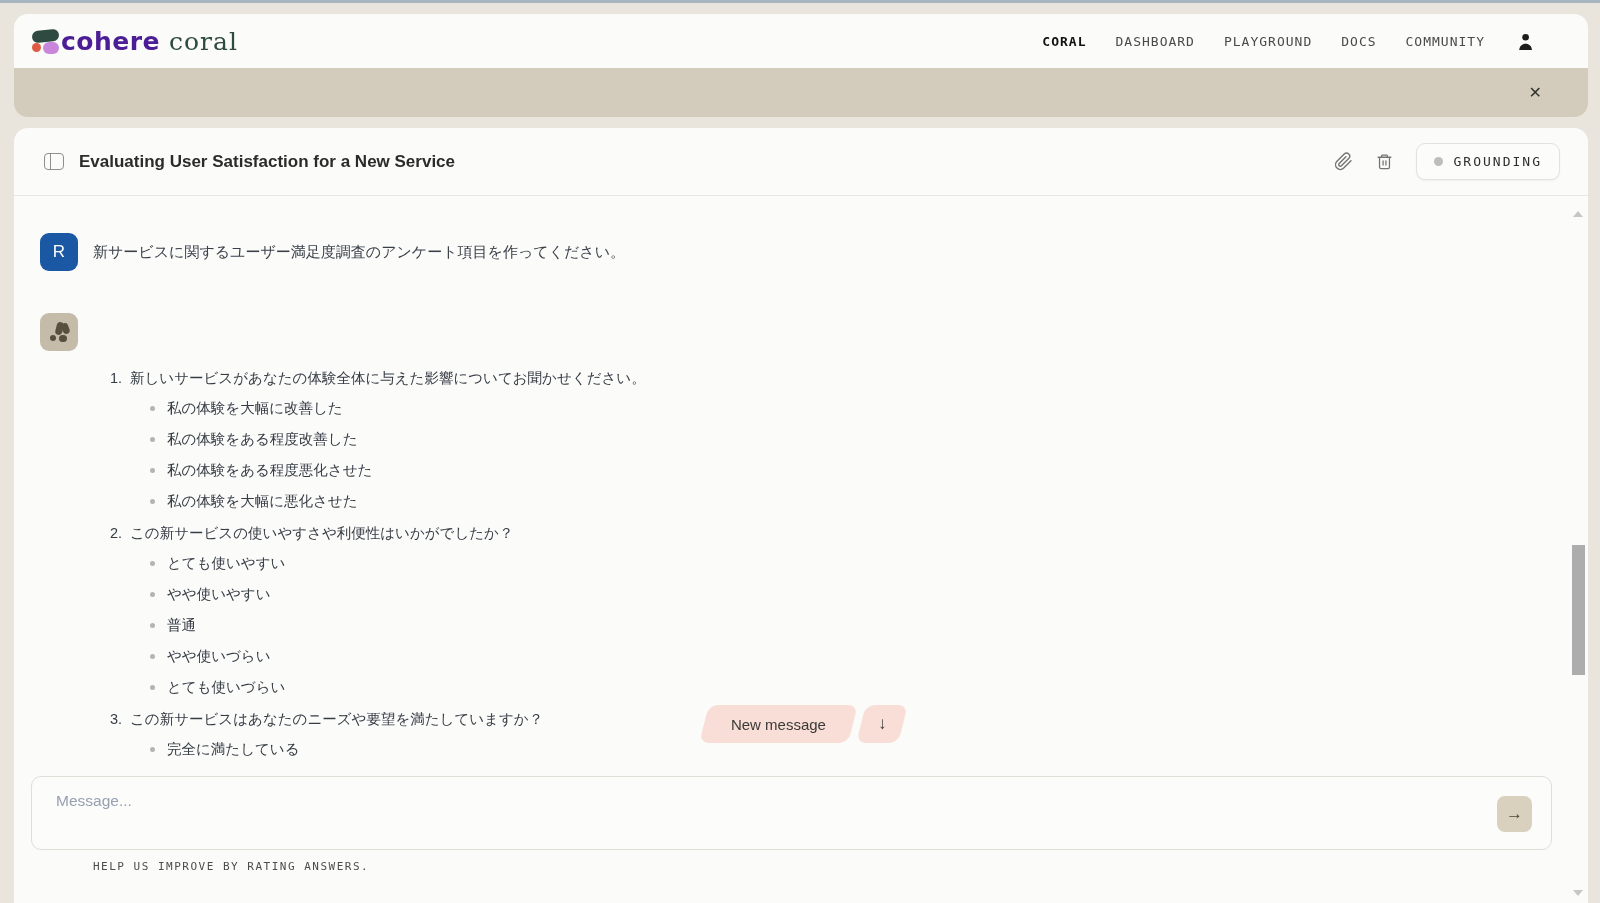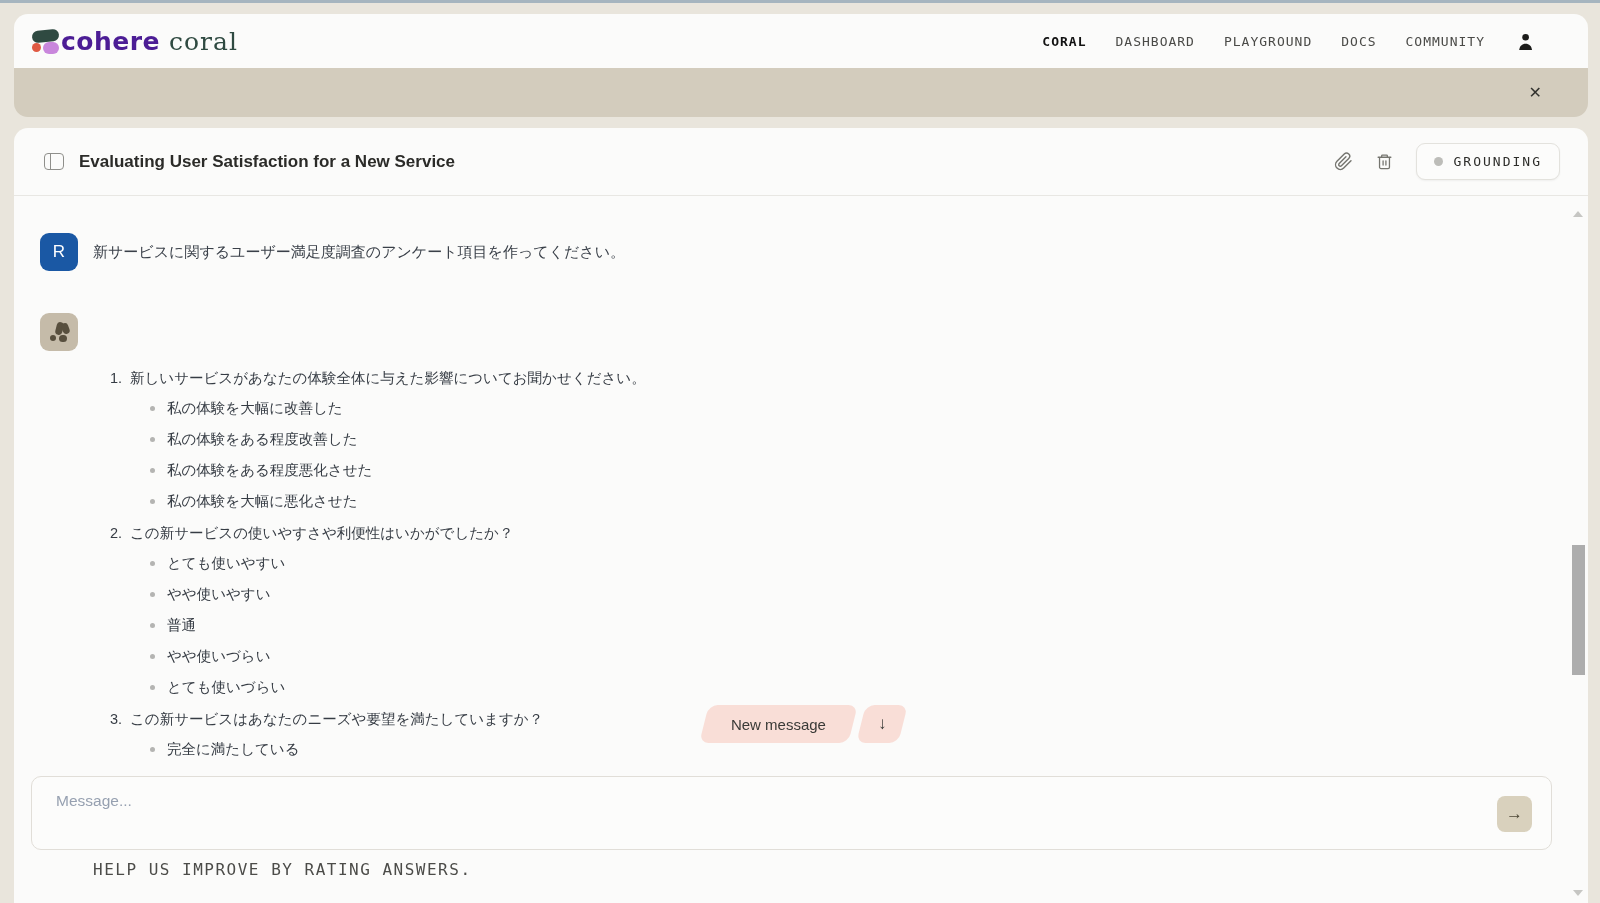--- a/index.html
+++ b/index.html
@@ -114,21 +114,21 @@
   .composer input::placeholder { color:#96A0B0; opacity:1; }
   .send-btn {
     position:absolute; right:19px; top:19px; width:35px; height:36px;
     background:#D9D1BD; border:none; border-radius:8px;
     font-size:17px; color:#4E4836; cursor:pointer;
     display:flex; align-items:center; justify-content:center;
   }
   .footer-note {
     position:absolute; left:33px; top:663px; z-index:3;
     font-family:"DejaVu Sans Mono","Liberation Mono",monospace;
-    font-size:16px; letter-spacing:1.5px; color:#4C4C49;padding-left:46px;
+    font-size:11px; letter-spacing:1.5px; color:#4C4C49;padding-left:46px;
   }
 
   
   .scrollbar { position:absolute; right:2px; top:0; width:15px; height:706px; z-index:4; }
   .sb-up   { position:absolute; top:14px; left:2px; width:0; height:0; cursor:pointer;
              border-left:5px solid transparent; border-right:5px solid transparent; border-bottom:6px solid #C6C6C3; }
   .sb-thumb{ position:absolute; top:348px; left:1px; width:13px; height:130px; background:#ADADAD; cursor:grab; }
   .sb-down { position:absolute; bottom:7px; left:2px; width:0; height:0; cursor:pointer;
              border-left:5px solid transparent; border-right:5px solid transparent; border-top:6px solid #C6C6C3; }
 </style>

